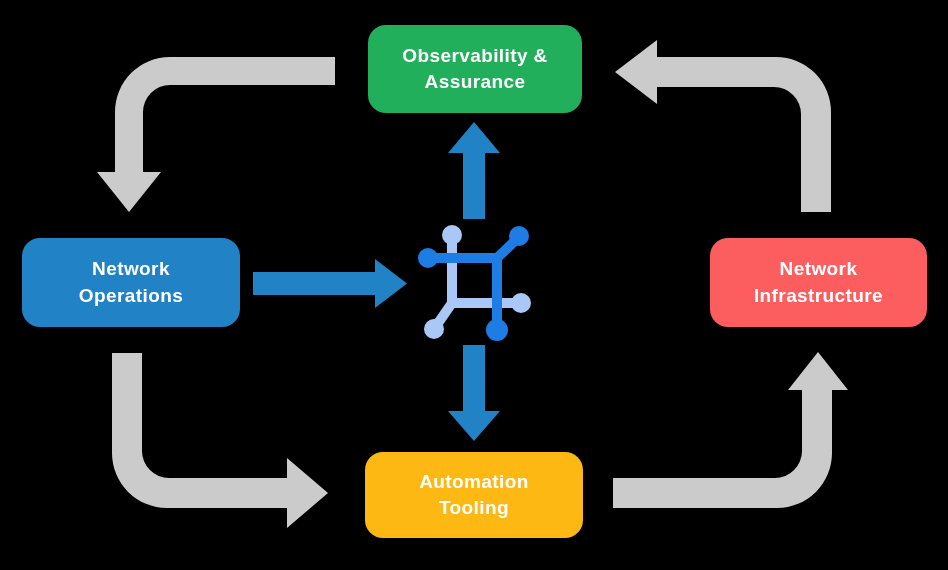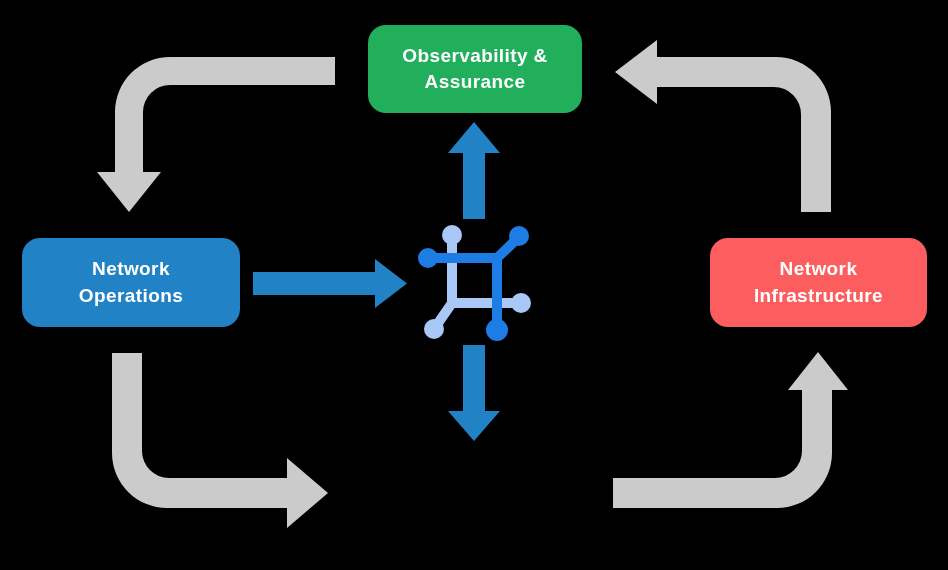--- a/index.html
+++ b/index.html
@@ -84,14 +84,18 @@
   <div class="node node-operations" style="background-color: rgb(33, 130, 198);">
     <span class="label">Network
 Operations</span>
   </div>
 
   <div class="node node-infrastructure" style="background-color: rgb(252, 94, 95);">
     <span class="label">Network
 Infrastructure</span>
   </div>
 
+  <div class="node node-automation" style="background-color: rgb(253, 184, 19);">
+    <span class="label">Automation
+Tooling</span>
+  </div>
 
 </div>
 
 </body></html>

